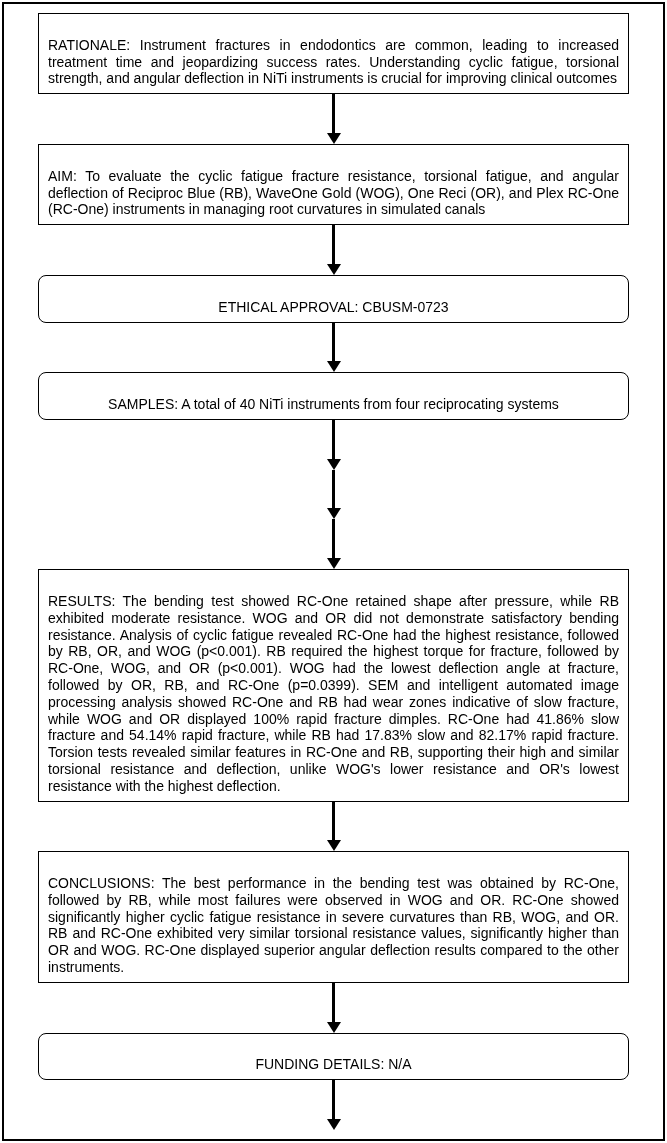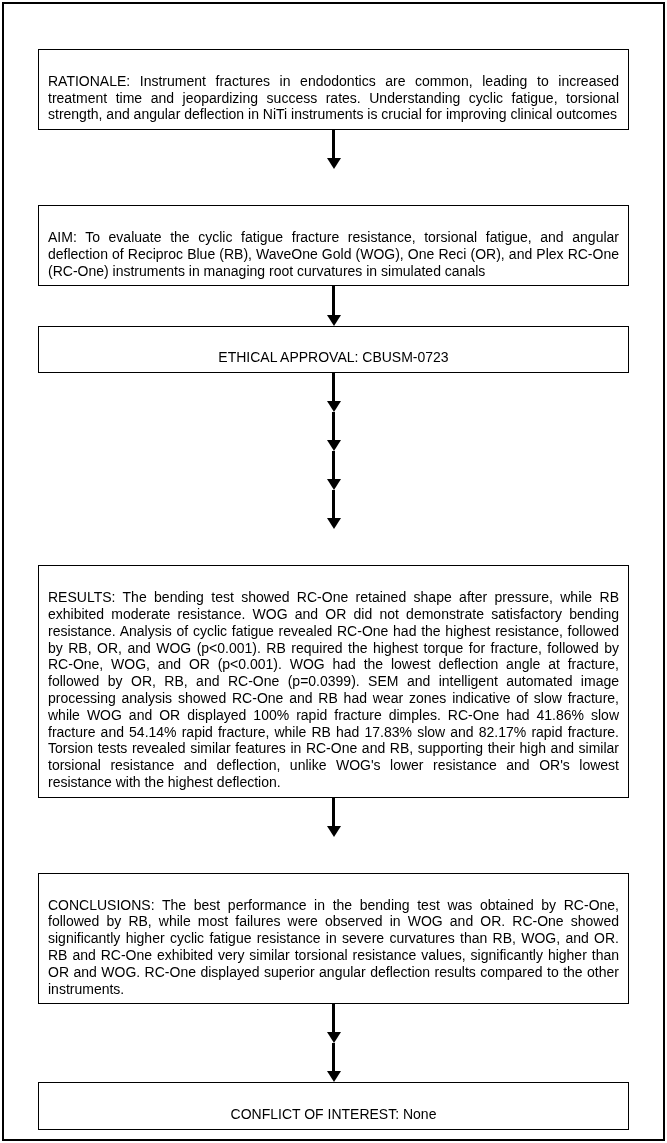--- a/index.html
+++ b/index.html
@@ -29,24 +29,24 @@
     border: 1.5px solid #000000;
     background: #ffffff;
     box-sizing: border-box;
     padding: 6px 9px;
     font-size: 14px;
     line-height: 16.8px;
     white-space: pre-line;
   }
   .box.justify {
     text-align: justify;
-    margin-top: 36px;
   }
   .box.center {
     text-align: center;
+    border-radius: 8px;
   }
   .connector {
     flex: 1 1 24px;
     min-height: 22px;
     display: flex;
     flex-direction: column;
     align-items: center;
   }
   .stem {
     flex: 1 1 auto;
@@ -87,20 +87,23 @@
 
   <div class="box center">
     <span>ETHICAL APPROVAL: CBUSM-0723</span>
   </div>
 
   <div class="connector">
     <div class="stem"></div>
     <div class="head"></div>
   </div>
 
+  <div class="box center">
+    <span>SAMPLES: A total of 40 NiTi instruments from four reciprocating systems</span>
+  </div>
 
   <div class="connector">
     <div class="stem"></div>
     <div class="head"></div>
   </div>
 
 
   <div class="connector">
     <div class="stem"></div>
     <div class="head"></div>
@@ -123,23 +126,23 @@
 
   <div class="box justify">
     <span>CONCLUSIONS: The best performance in the bending test was obtained by RC-One, followed by RB, while most failures were observed in WOG and OR. RC-One showed significantly higher cyclic fatigue resistance in severe curvatures than RB, WOG, and OR. RB and RC-One exhibited very similar torsional resistance values, significantly higher than OR and WOG. RC-One displayed superior angular deflection results compared to the other instruments.</span>
   </div>
 
   <div class="connector">
     <div class="stem"></div>
     <div class="head"></div>
   </div>
 
+  <div class="box center">
+    <span>FUNDING DETAILS: N/A</span>
+  </div>
 
   <div class="connector">
     <div class="stem"></div>
     <div class="head"></div>
   </div>
 
-  <div class="box center">
-    <span>CONFLICT OF INTEREST: None</span>
-  </div>
 
 </div>
 
 </body></html>

